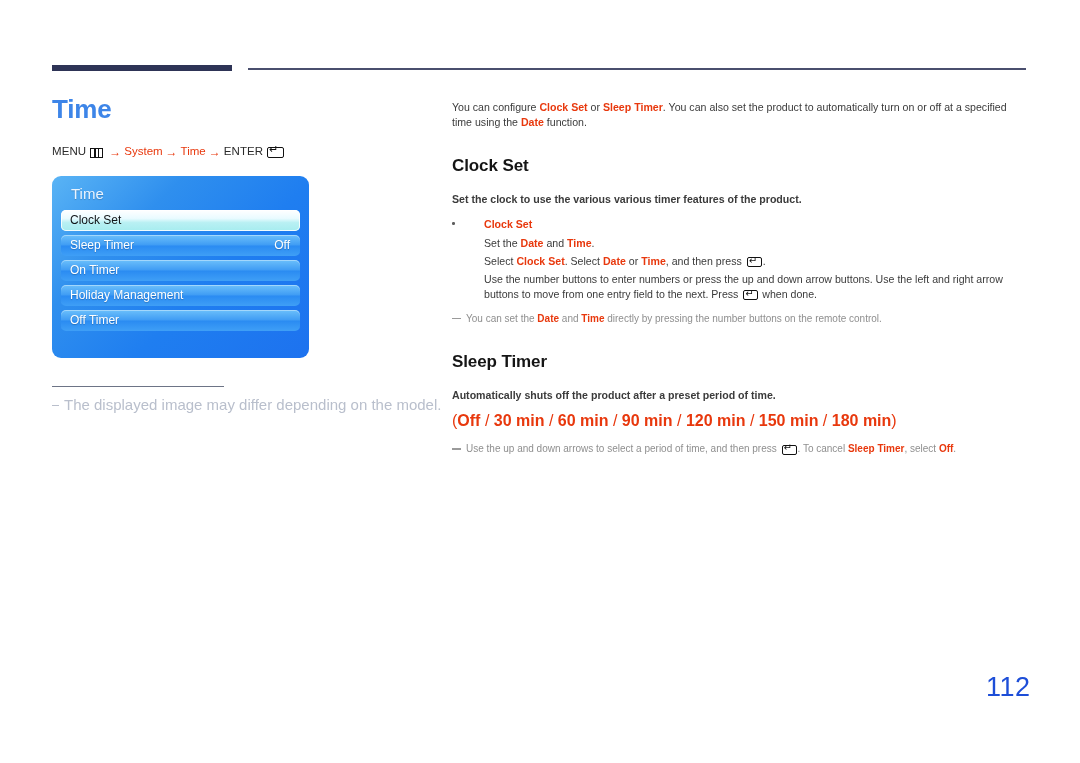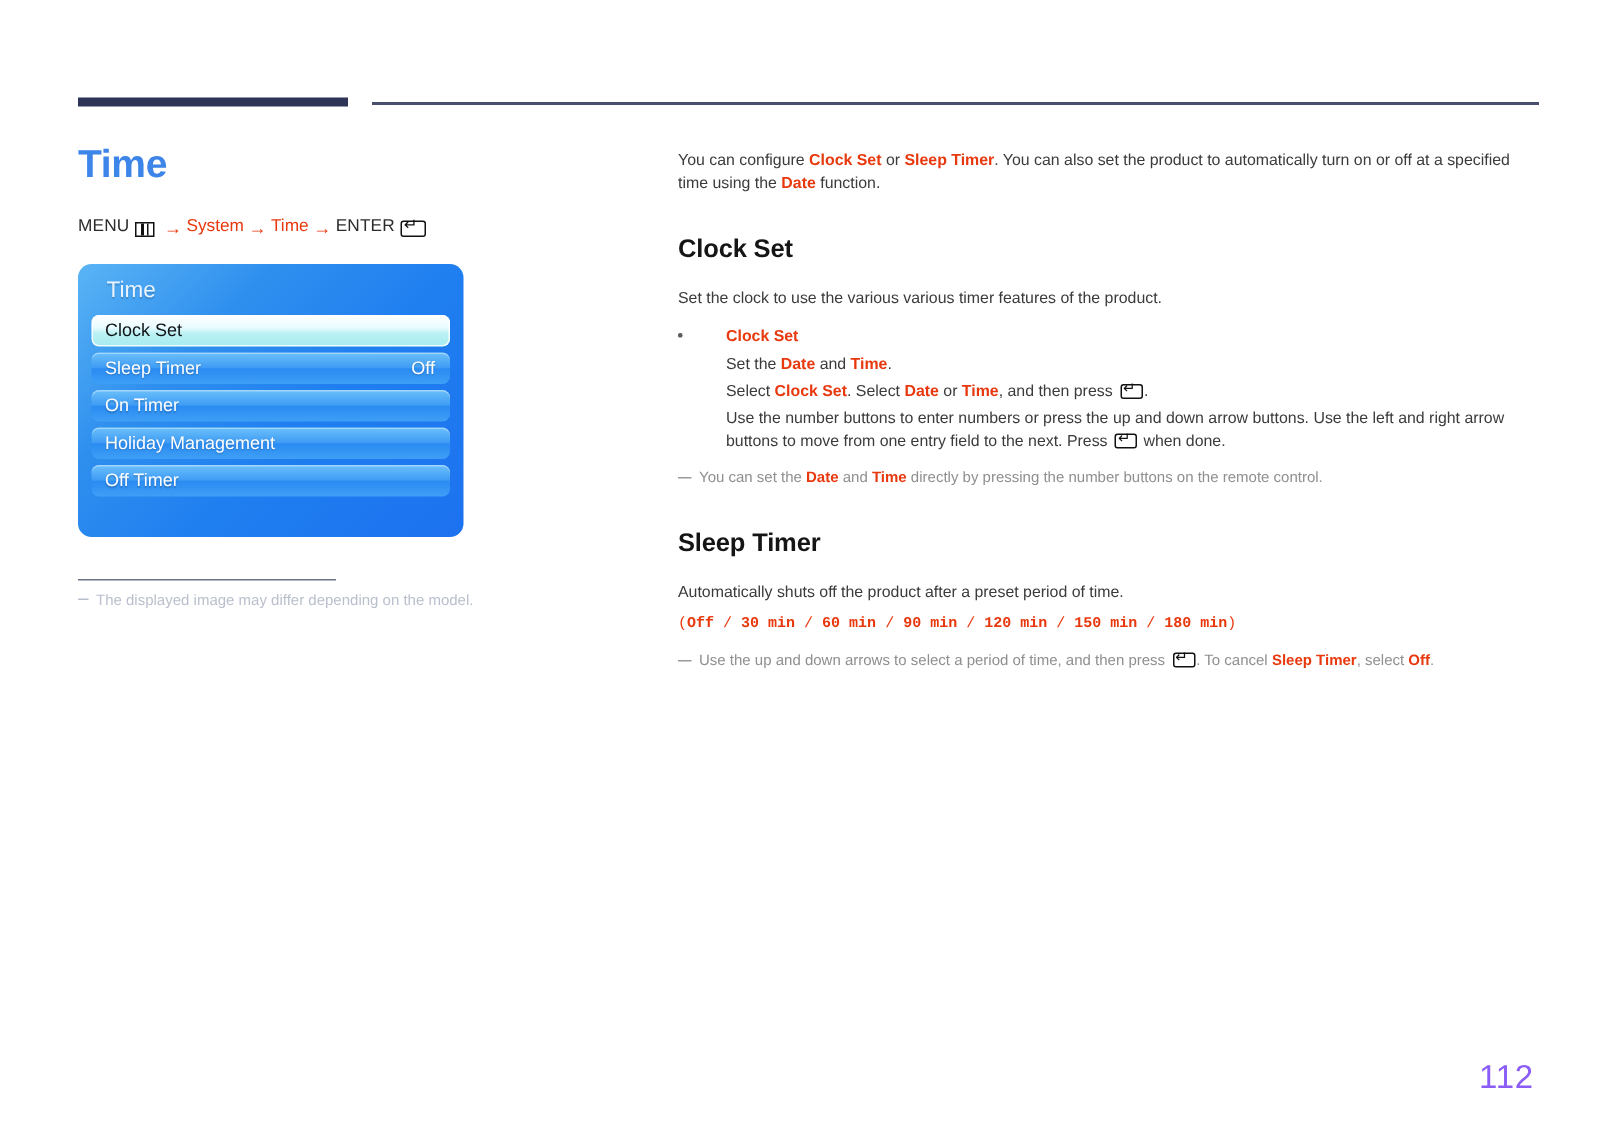--- a/index.html
+++ b/index.html
@@ -165,24 +165,25 @@
     top: 386px;
     width: 172px;
     height: 1px;
     background: #6d7486;
   }
   #left-foot {
     position: absolute;
     left: 52px;
     top: 394px;
     width: 330px;
-    font-size: 10px;
+    font-size: 15px;
     color: #b9bfcc;
     line-height: 1.4;
     white-space: nowrap;
+    text-align: center;
   }
   #left-foot .fdash {
     display: inline-block;
     width: 7px;
     height: 1px;
     background: #b9bfcc;
     vertical-align: middle;
     margin-right: 5px;
     margin-bottom: 2px;
   }
@@ -202,21 +203,21 @@
 
   h2.section {
     font-size: 17px;
     font-weight: bold;
     color: #151515;
     margin: 27px 0 0 0;
     letter-spacing: -0.1px;
     line-height: 1.1;
   }
   .sec-body { margin-top: 16px; }
-  .para { margin: 0 0 0 0; }
+  .para { margin: 0 0 0 0; font-weight: bold; }
 
   .bullet-block {
     margin-top: 10px;
     padding-left: 12px;
     position: relative;
   }
   .bullet-block .bdot {
     position: absolute;
     left: 0px;
     top: 5.5px;
@@ -250,35 +251,34 @@
     left: 0;
     top: 6px;
     width: 9px;
     height: 1.4px;
     background: #9a9a9a;
   }
   .note .rc-red { color: #e8380d; font-weight: bold; }
 
   .opts {
     margin-top: 7px;
-    font-size: 10px;
+    font-size: 16px;
     color: #e8380d;
-    font-family: Liberation Mono, monospace;
   }
   .opts .paren { color: #e8380d; font-weight: normal; }
   .opts b { font-weight: bold; }
   .opts .slash { color: #e8380d; font-weight: normal; }
 
   
   #page-number {
     position: absolute;
     left: 986px;
-    top: 705px;
-    font-size: 22px;
-    color: #8b5cf6;
+    top: 672px;
+    font-size: 27px;
+    color: #1d4ed8;
     letter-spacing: 0.5px;
     font-weight: normal;
   }
 </style>
 </head>
 <body>
 
 <div id="top-rule-thick"></div>
 <div id="top-rule-thin"></div>
 

